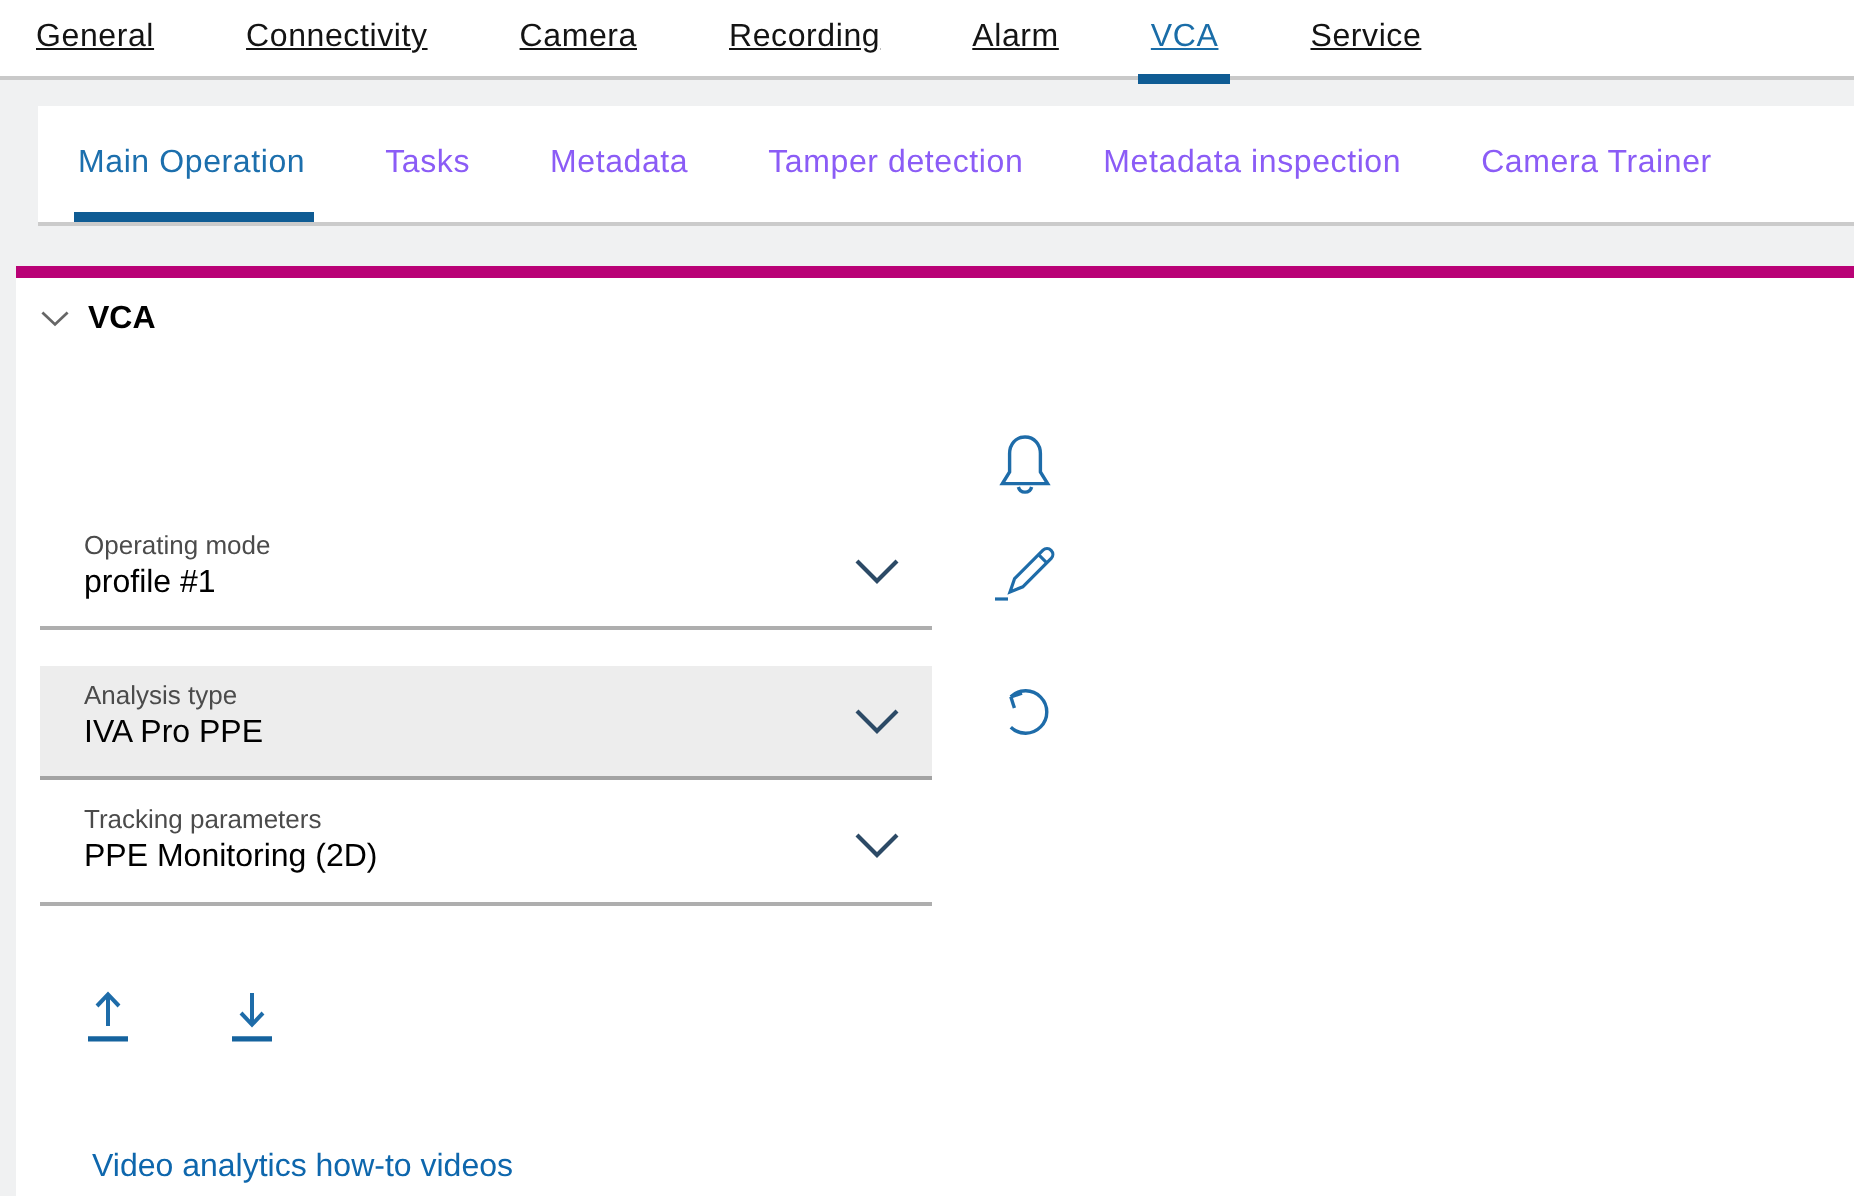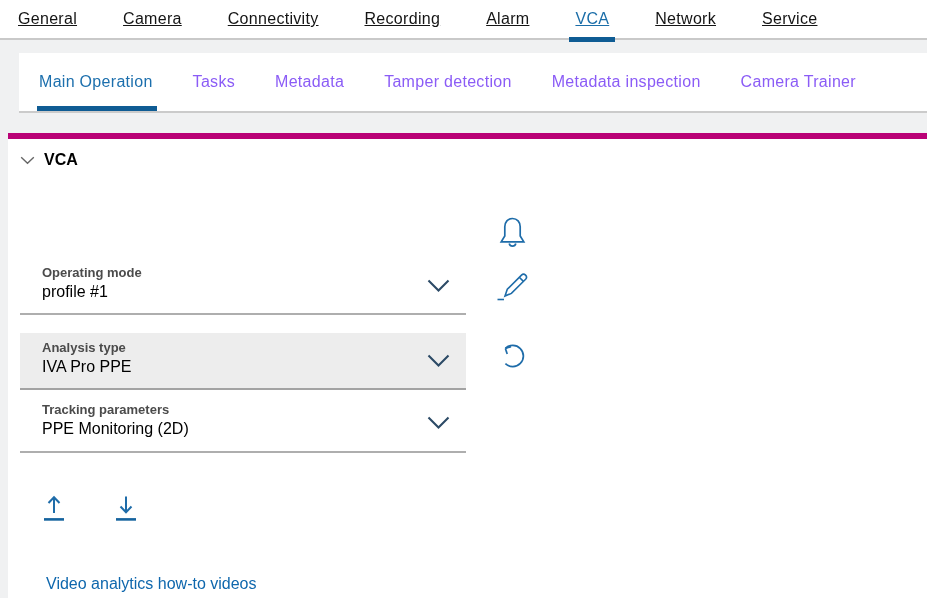--- a/index.html
+++ b/index.html
@@ -26,21 +26,21 @@
 
   .magenta-bar{position:absolute;top:133px;left:8px;width:919px;height:6px;background:#b90276;}
 
   
   .content{position:absolute;top:139px;left:8px;width:919px;height:459px;background:#fff;}
 
   .section-header{position:absolute;top:12px;left:12px;display:flex;align-items:center;gap:9px;cursor:pointer;}
   .section-title{font-size:16px;font-weight:bold;color:#000;}
 
   .field{position:absolute;left:12px;width:446px;border-bottom:2px solid #aeaeae;cursor:pointer;}
-  .field .flabel{position:absolute;left:22px;top:7px;font-size:13px;color:#4b4b4b;font-weight:bold;}
+  .field .flabel{position:absolute;left:22px;top:7px;font-size:13px;color:#4b4b4b;}
   .field .fvalue{position:absolute;left:22px;top:25px;font-size:16px;color:#000000;}
   .field .chev{position:absolute;right:16px;top:50%;margin-top:-7px;}
   .f1{top:119px;height:55px;}
   .f2{top:194px;height:55px;background:#ededed;border-bottom-color:#a3a3a3;}
   .f3{top:256px;height:56px;}
 
   .icon-btn{position:absolute;background:none;border:none;padding:0;margin:0;cursor:pointer;line-height:0;}
   .btn-bell{left:489px;top:76px;}
   .btn-pencil{left:487px;top:131px;}
   .btn-undo{left:488px;top:201px;}
@@ -49,26 +49,25 @@
 
   .howto-link{position:absolute;left:38px;top:436px;font-size:16px;color:#0e67ad;text-decoration:none;cursor:pointer;}
 </style>
 </head>
 <body>
 
 <div class="page">
 
   <nav class="tabbar1">
     <div class="tab1">General</div>
+    <div class="tab1">Connectivity</div>
     <div class="tab1">Camera</div>
-    <div class="tab1">Connectivity</div>
     <div class="tab1">Recording</div>
     <div class="tab1">Alarm</div>
     <div class="tab1 active">VCA</div>
-    <div class="tab1">Network</div>
     <div class="tab1">Service</div>
   </nav>
 
   <nav class="tabbar2">
     <div class="tab2 active">Main Operation</div>
     <div class="tab2">Tasks</div>
     <div class="tab2">Metadata</div>
     <div class="tab2">Tamper detection</div>
     <div class="tab2">Metadata inspection</div>
     <div class="tab2">Camera Trainer</div>

